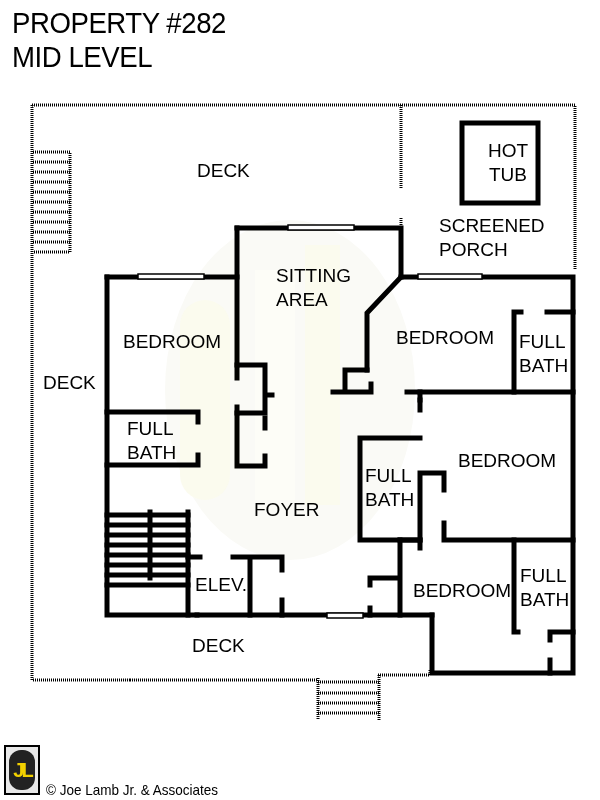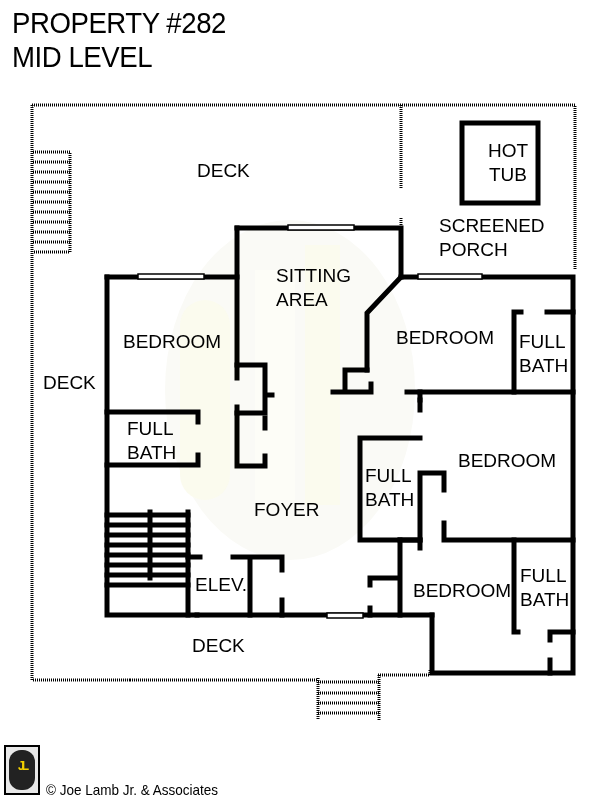--- a/index.html
+++ b/index.html
@@ -6,21 +6,21 @@
   body { width: 600px; height: 800px; position: relative; overflow: hidden; font-family: "Liberation Sans", "DejaVu Sans", sans-serif; }
   .title { position: absolute; left: 12px; top: 6px; font-size: 30px; line-height: 34px; color: #000; letter-spacing: -0.5px; transform: scaleX(0.92); transform-origin: left top; }
   .title div { white-space: nowrap; }
   svg.plan { position: absolute; left: 0; top: 0; }
   .lbl { font-family: "Liberation Sans", "DejaVu Sans", sans-serif; font-size: 19px; fill: #000; }
   .wall { stroke: #000; stroke-width: 5; fill: none; stroke-linecap: square; }
   .dot { stroke: #000; stroke-width: 3; stroke-dasharray: 1 1; fill: none; }
   .win { fill: #fff; stroke: #000; stroke-width: 1.5; }
   .logo { position: absolute; left: 4px; top: 745px; width: 36px; height: 50px; border: 2px solid #000; background: #e8e8e8; box-sizing: border-box; }
   .logo-inner { position: absolute; left: 3px; top: 3px; width: 26px; height: 40px; background: #222; border-radius: 12px; }
-  .logo-text { position: absolute; left: 2px; top: 9px; width: 22px; text-align: center; color: #f2d000; font-weight: bold; font-size: 12px; letter-spacing: -3px; font-family: "Liberation Sans", sans-serif; }
+  .logo-text { position: absolute; left: 2px; top: 9px; width: 22px; text-align: center; color: #f2d000; font-weight: bold; font-size: 20px; letter-spacing: -3px; font-family: "Liberation Sans", sans-serif; }
   .copyright { position: absolute; left: 46px; top: 781px; font-size: 15px; color: #000; white-space: nowrap; transform: scaleX(0.9); transform-origin: left top; }
 </style>
 </head>
 <body>
 
 <div class="title">
   <div>PROPERTY #282</div>
   <div>MID LEVEL</div>
 </div>
 

